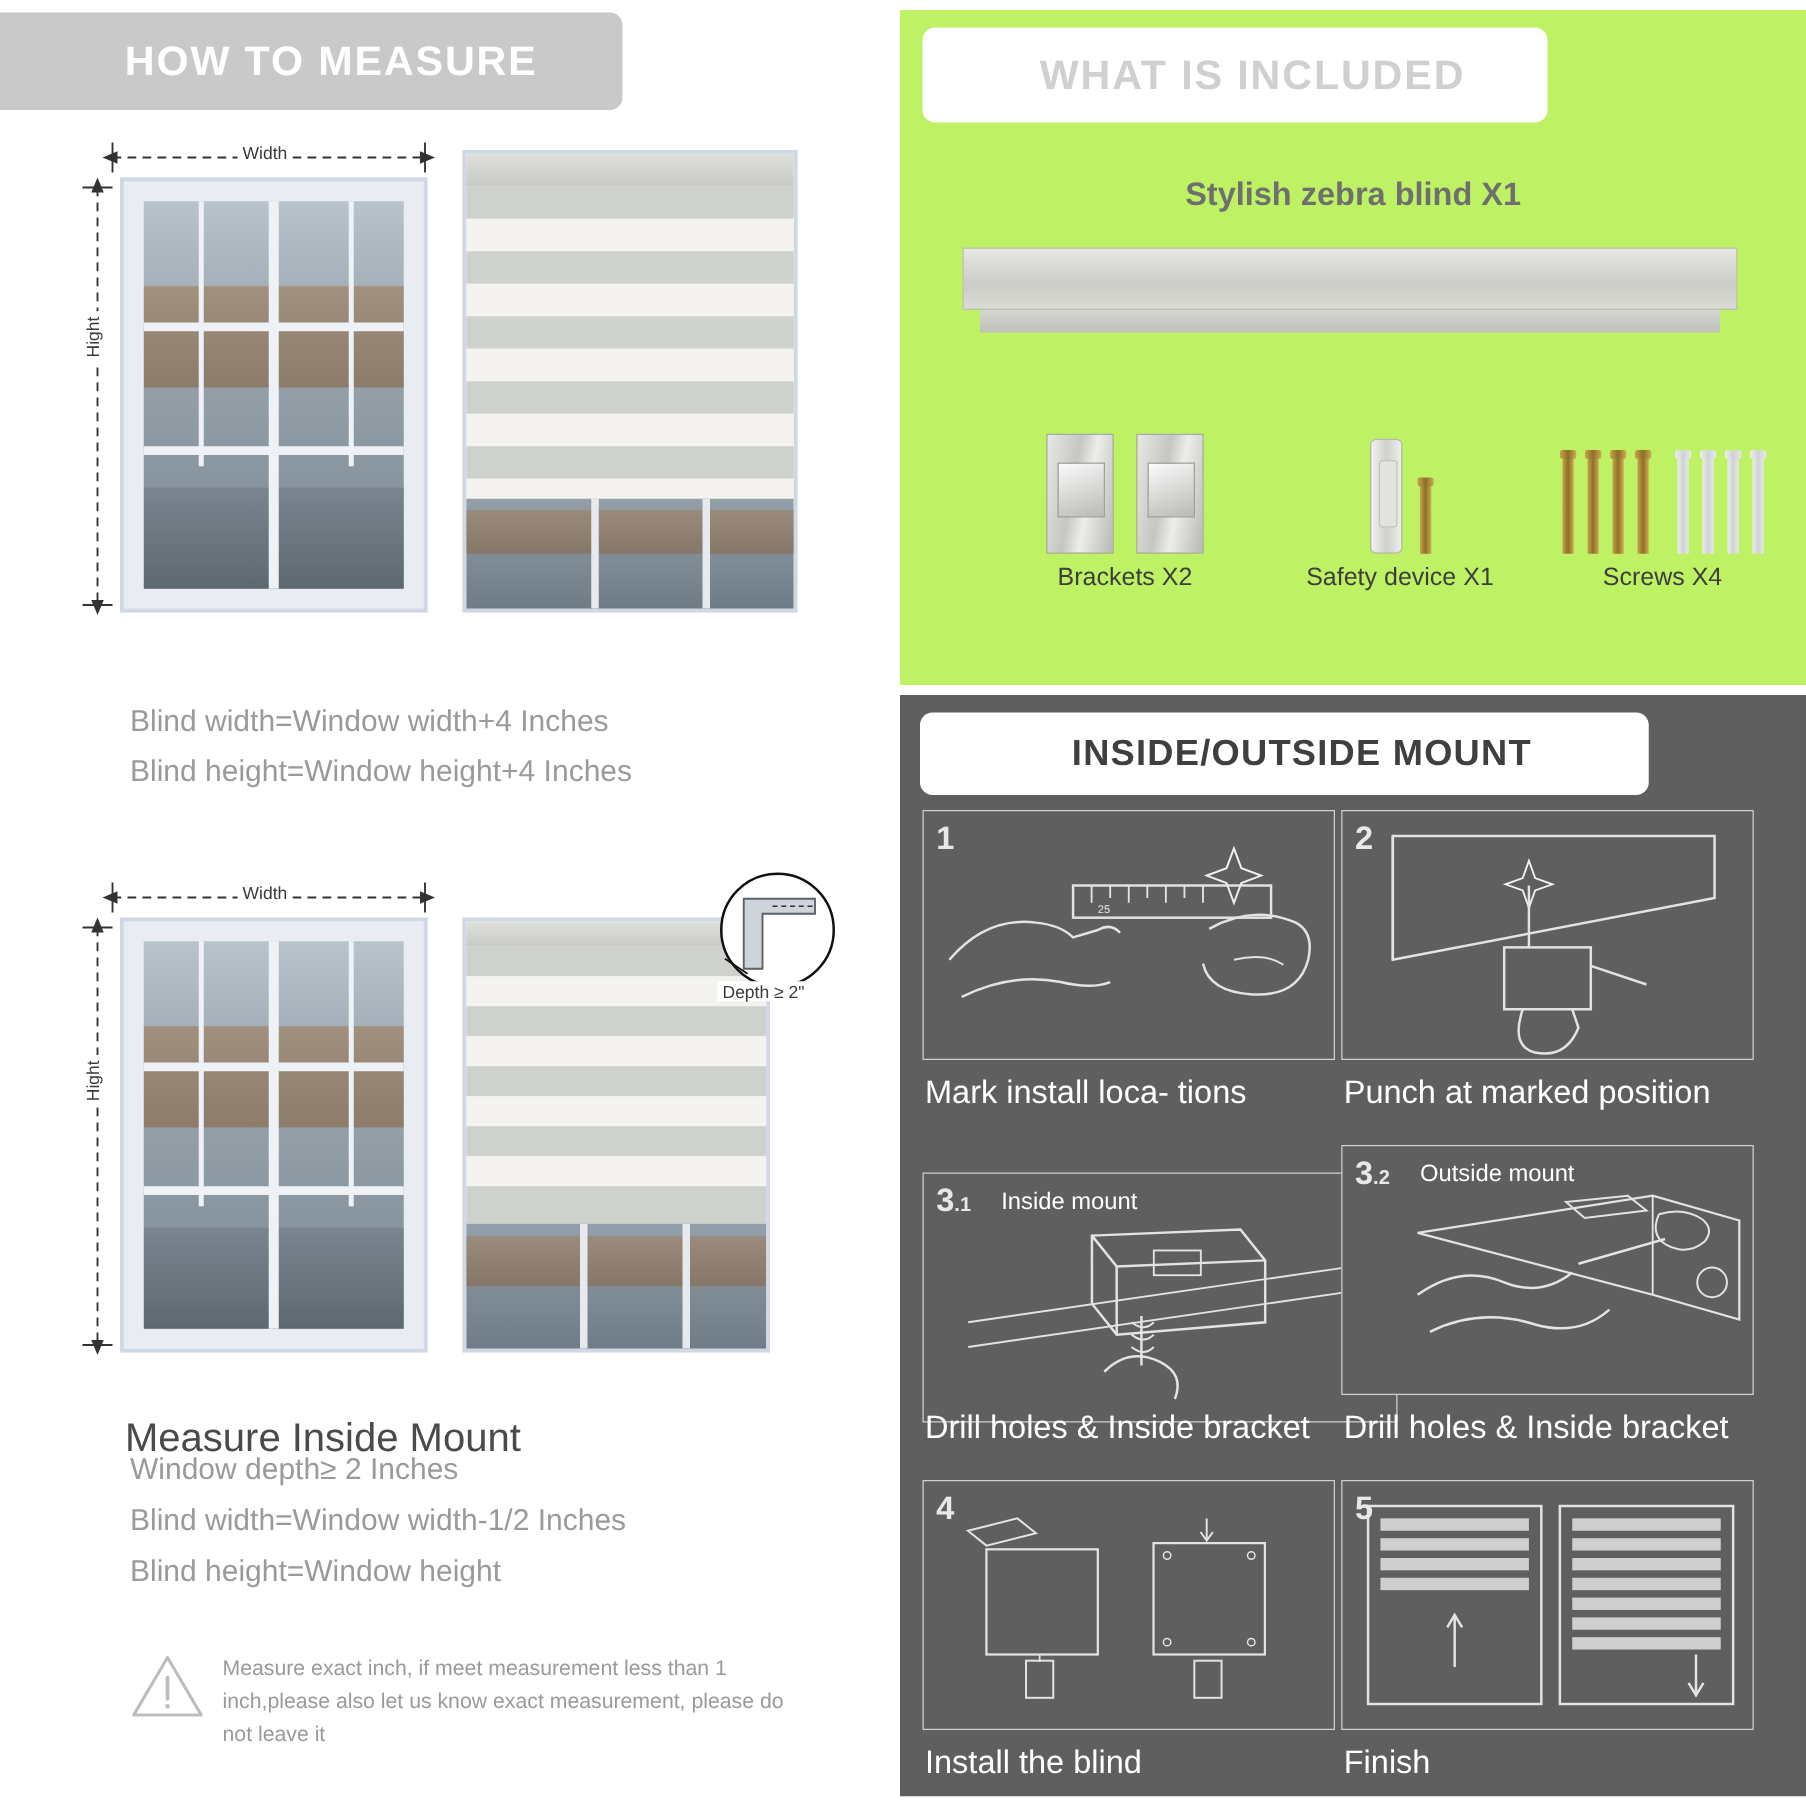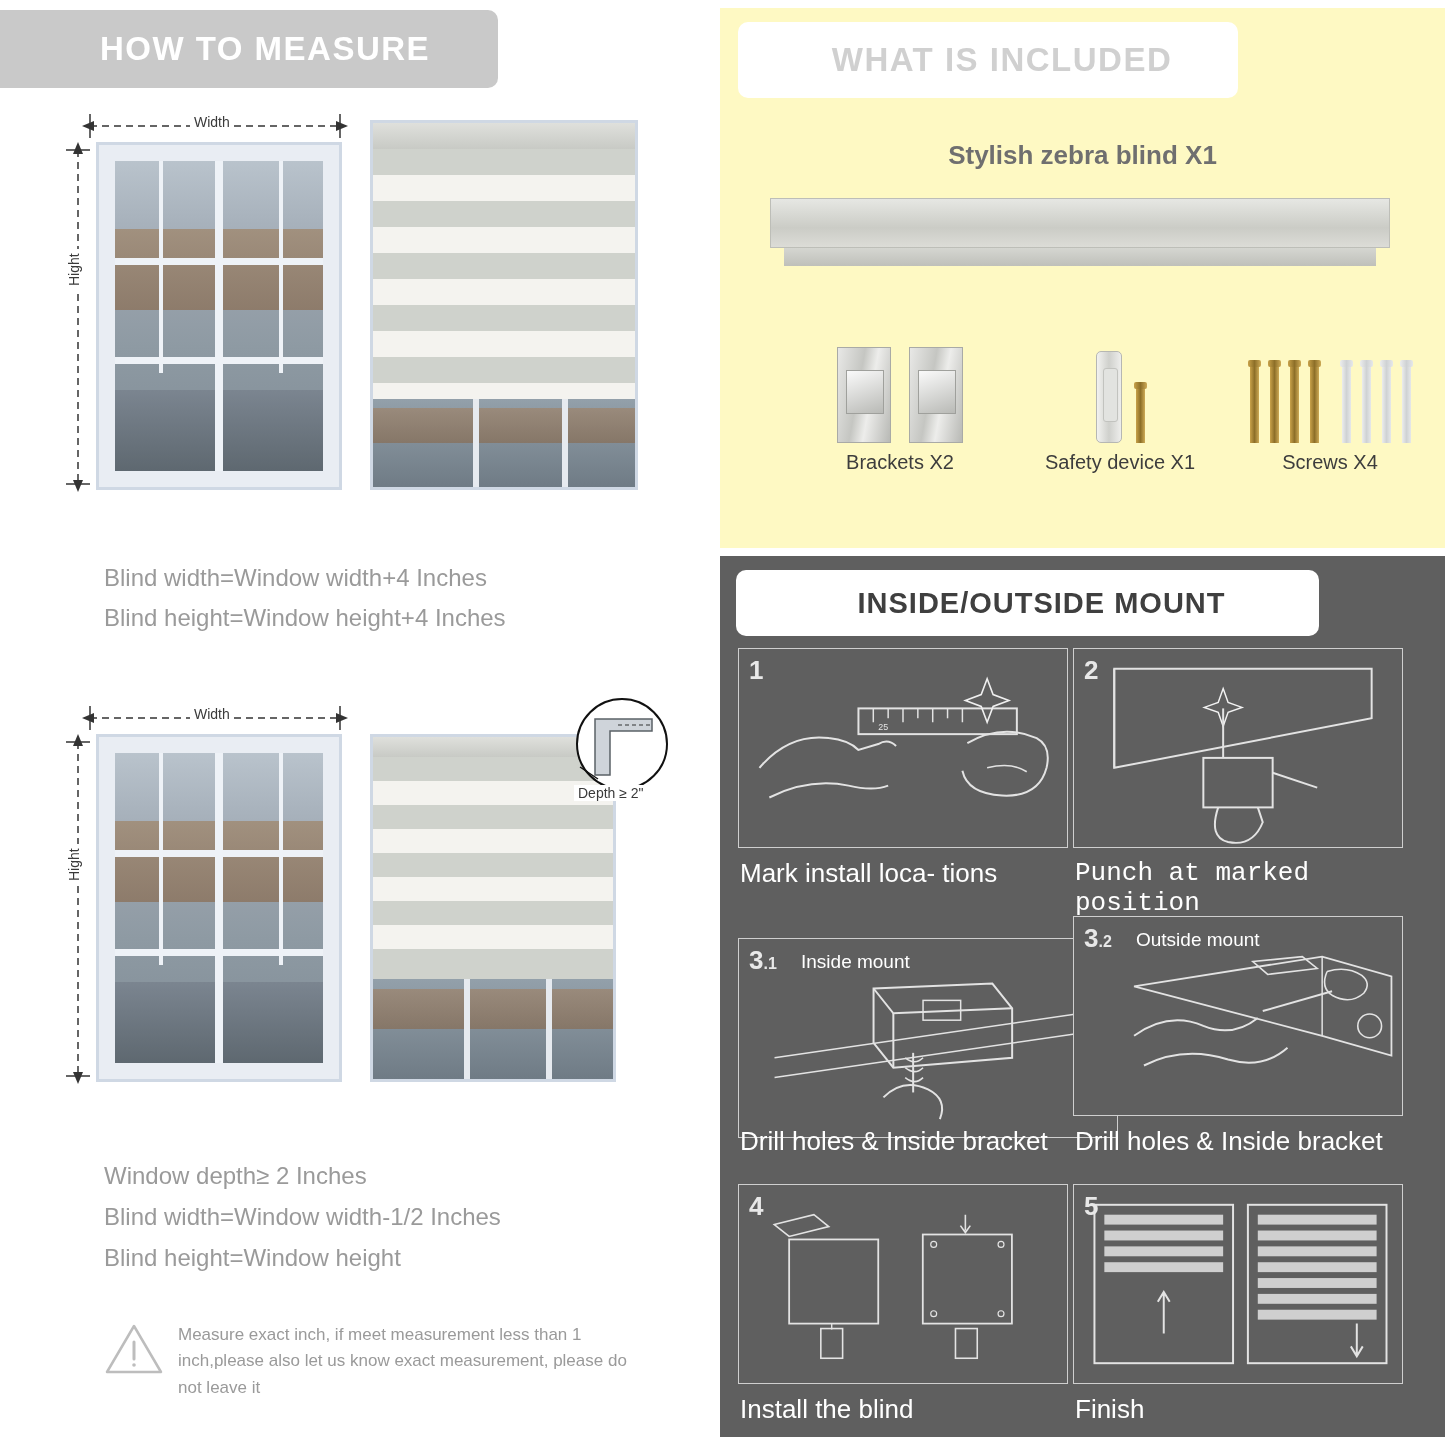--- a/index.html
+++ b/index.html
@@ -95,21 +95,21 @@
   }
   .warn-tri { width:60px; height:54px; position:relative; flex:0 0 auto; }
   .warn-tri svg { display:block; }
   .note-text { font-size:17px; color:#9a9a9a; line-height:1.55; }
 
   
   .right-col { position:absolute; left:712px; top:0; width:733px; height:1445px; }
 
   .included-panel {
     position:absolute; left:8px; top:8px; width:725px; height:540px;
-    background:#fef9c3;
+    background:#bef264;
   }
   .banner-right {
     position:absolute; left:18px; top:14px; width:500px; height:76px;
     background:#ffffff; border-radius:10px; display:flex; align-items:center;
   }
   .banner-right .banner-text {
     margin-left:28px; color:#d0d0d0; font-size:33px; font-weight:bold; letter-spacing:1.5px;
   }
   .included-title {
     position:absolute; left:0; right:0; top:132px; text-align:center;
@@ -303,20 +303,21 @@
 
       <svg style="position:absolute; left:540px; top:0px; width:140px; height:120px;">
         <circle cx="82" cy="47" r="45" fill="#ffffff" stroke="#111" stroke-width="2"></circle>
         <path d="M55 22 L112 22 L112 34 L70 34 L70 78 L55 78 Z" fill="#cfd4da" stroke="#5b6167" stroke-width="1.5"></path>
         <line x1="78" y1="28" x2="110" y2="28" stroke="#333" stroke-width="1.2" stroke-dasharray="4,3"></line>
         <line x1="40" y1="70" x2="58" y2="82" stroke="#111" stroke-width="1.4"></line>
       </svg>
       <span class="dim-label" style="left:574px; top:88px; font-size:14px;">Depth ≥ 2"</span>
     </div>
 
+    <h2 class="heading" style="left:100px; top:1105px;">Measure Inside Mount</h2>
     <div class="subline" style="left:104px; top:1162px;">Window depth≥ 2 Inches</div>
     <div class="subline" style="left:104px; top:1203px;">Blind width=Window width-1/2 Inches</div>
     <div class="subline" style="left:104px; top:1244px;">Blind height=Window height</div>
 
     <div class="note-box" style="left:104px; top:1322px; width:530px;">
       <div class="warn-tri">
         <svg viewBox="0 0 60 54">
           <polygon points="30,4 57,50 3,50" fill="none" stroke="#bdbdbd" stroke-width="2.5" stroke-linejoin="round"></polygon>
           <line x1="30" y1="20" x2="30" y2="37" stroke="#bdbdbd" stroke-width="3" stroke-linecap="round"></line>
           <circle cx="30" cy="43" r="1.8" fill="#bdbdbd"></circle>
@@ -414,21 +415,21 @@
                 <path d="M40 20 L40 120" stroke="#e3e3e3" stroke-width="2"></path>
                 <path d="M150 40 l5 14 14 5 -14 5 -5 14 -5 -14 -14 -5 14 -5z" fill="none" stroke="#f2f2f2" stroke-width="1.5"></path>
                 <path d="M150 60 L150 110" stroke="#e3e3e3" stroke-width="2"></path>
                 <rect x="130" y="110" width="70" height="50" fill="none" stroke="#e3e3e3" stroke-width="2"></rect>
                 <path d="M145 160 q-10 30 10 35 q25 5 35 -20 l-5 -15" fill="none" stroke="#e3e3e3" stroke-width="2"></path>
                 <path d="M200 125 L245 140" stroke="#e3e3e3" stroke-width="2"></path>
               </svg>
             </div>
             <div class="step-num"><span>2</span></div>
           </div>
-          <div class="step-caption" style="left:2px; top:210px;font-family:Liberation Mono, monospace;">Punch at  marked position</div>
+          <div class="step-caption" style="left:2px; top:210px;">Punch at  marked position</div>
         </div>
 
         <div class="step" style="left:0; top:268px; width:330px; height:255px;">
           <div class="step-box" style="left:0; top:0; width:380px; height:200px;margin-top:22px;">
             <div class="sketch">
               <svg viewBox="0 0 330 200">
                 <path d="M10 140 L320 95" stroke="#e3e3e3" stroke-width="1.5"></path>
                 <path d="M10 120 L320 75" stroke="#e3e3e3" stroke-width="1.5"></path>
                 <path d="M110 50 L230 45 L250 70 L250 120 L130 130 L110 105 Z" fill="none" stroke="#e3e3e3" stroke-width="2"></path>
                 <path d="M110 50 L130 75 L250 70" fill="none" stroke="#e3e3e3" stroke-width="2"></path>

